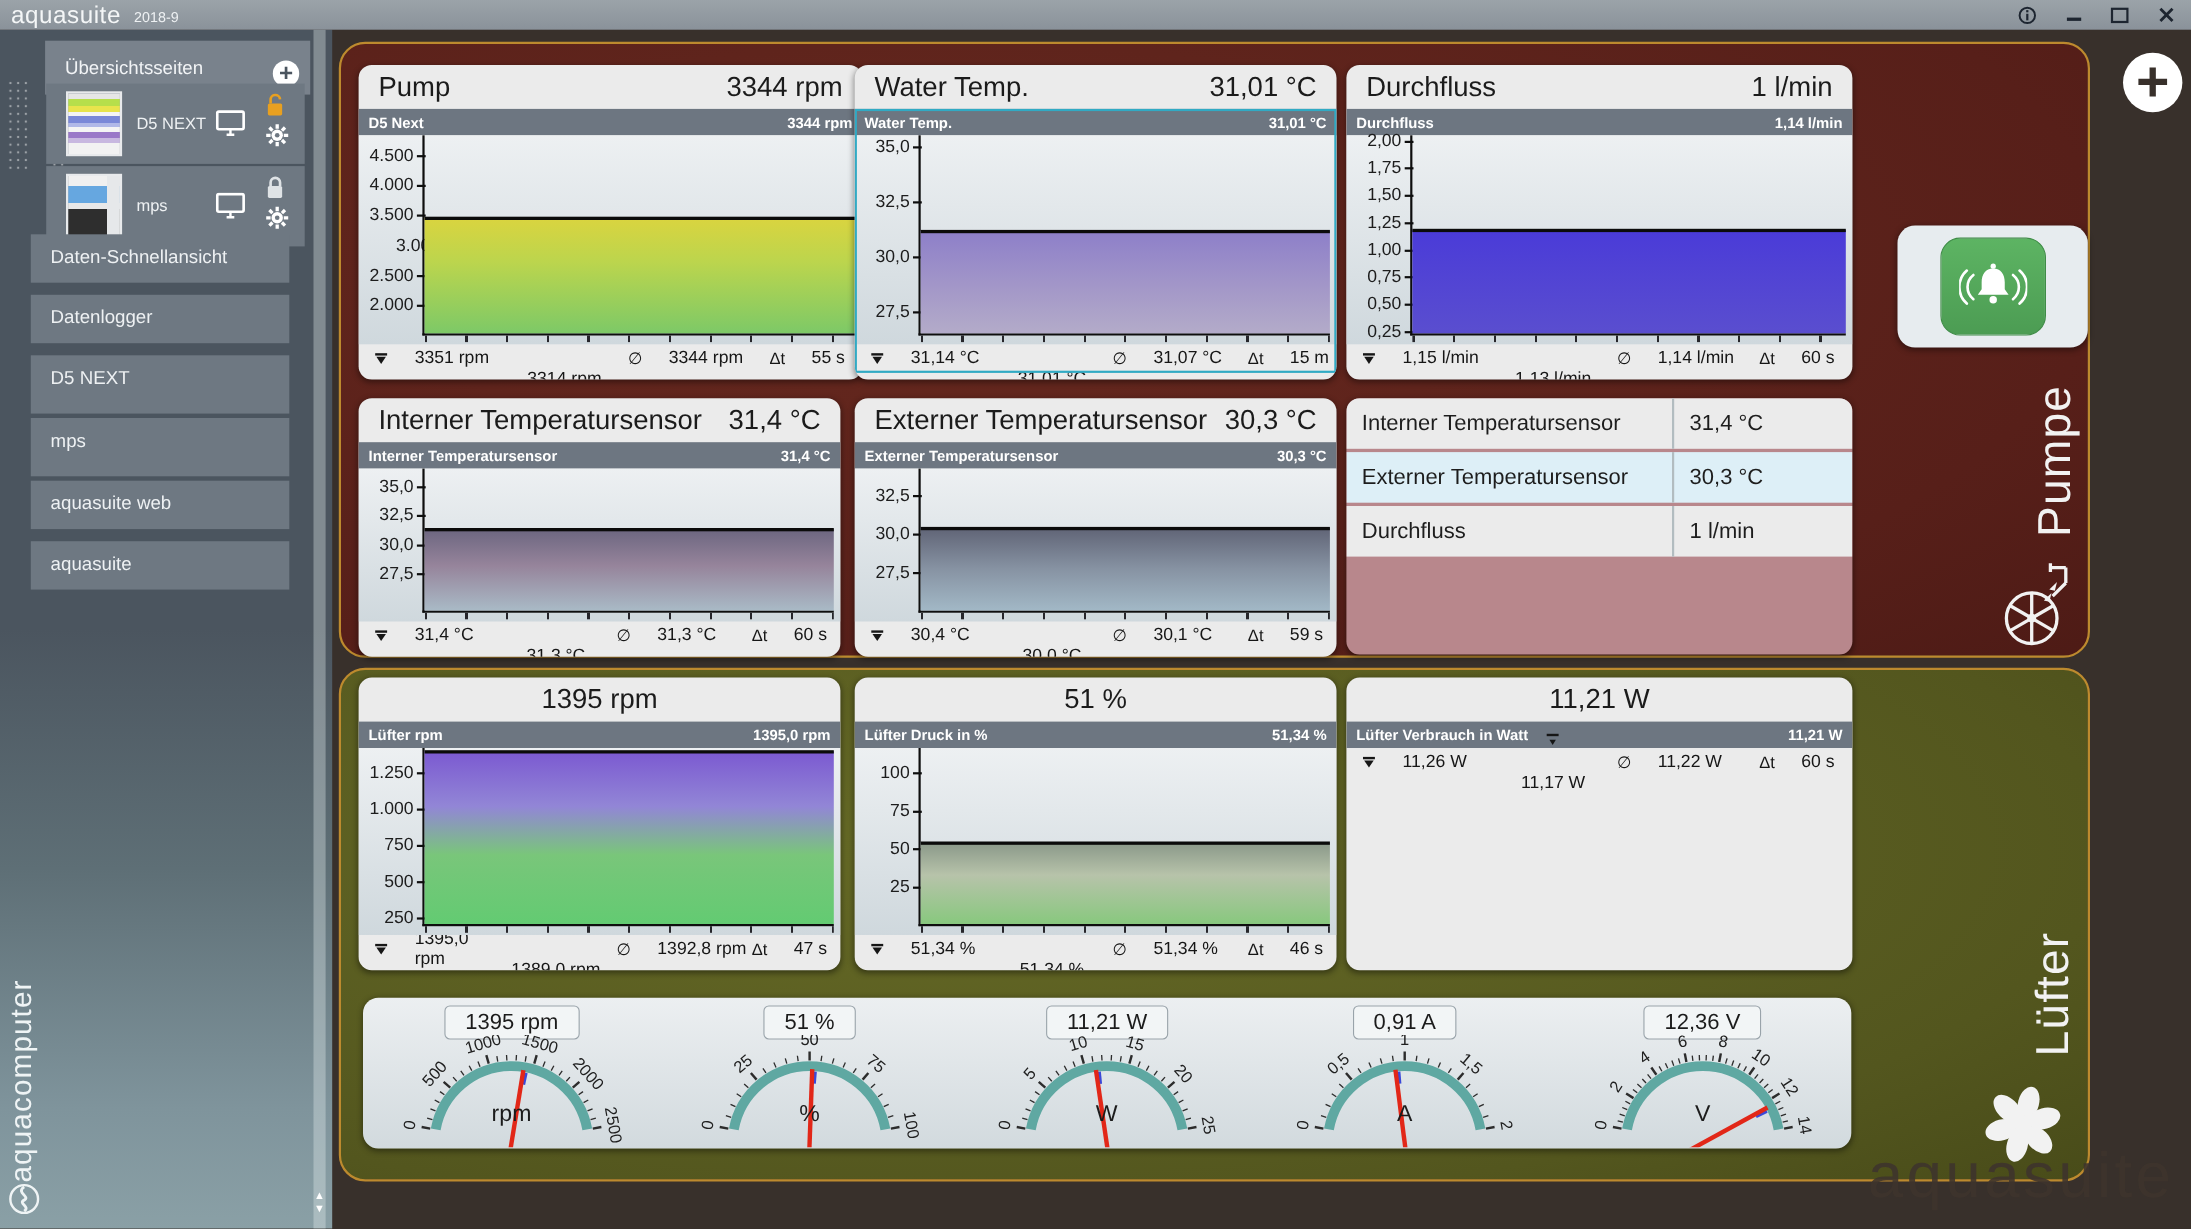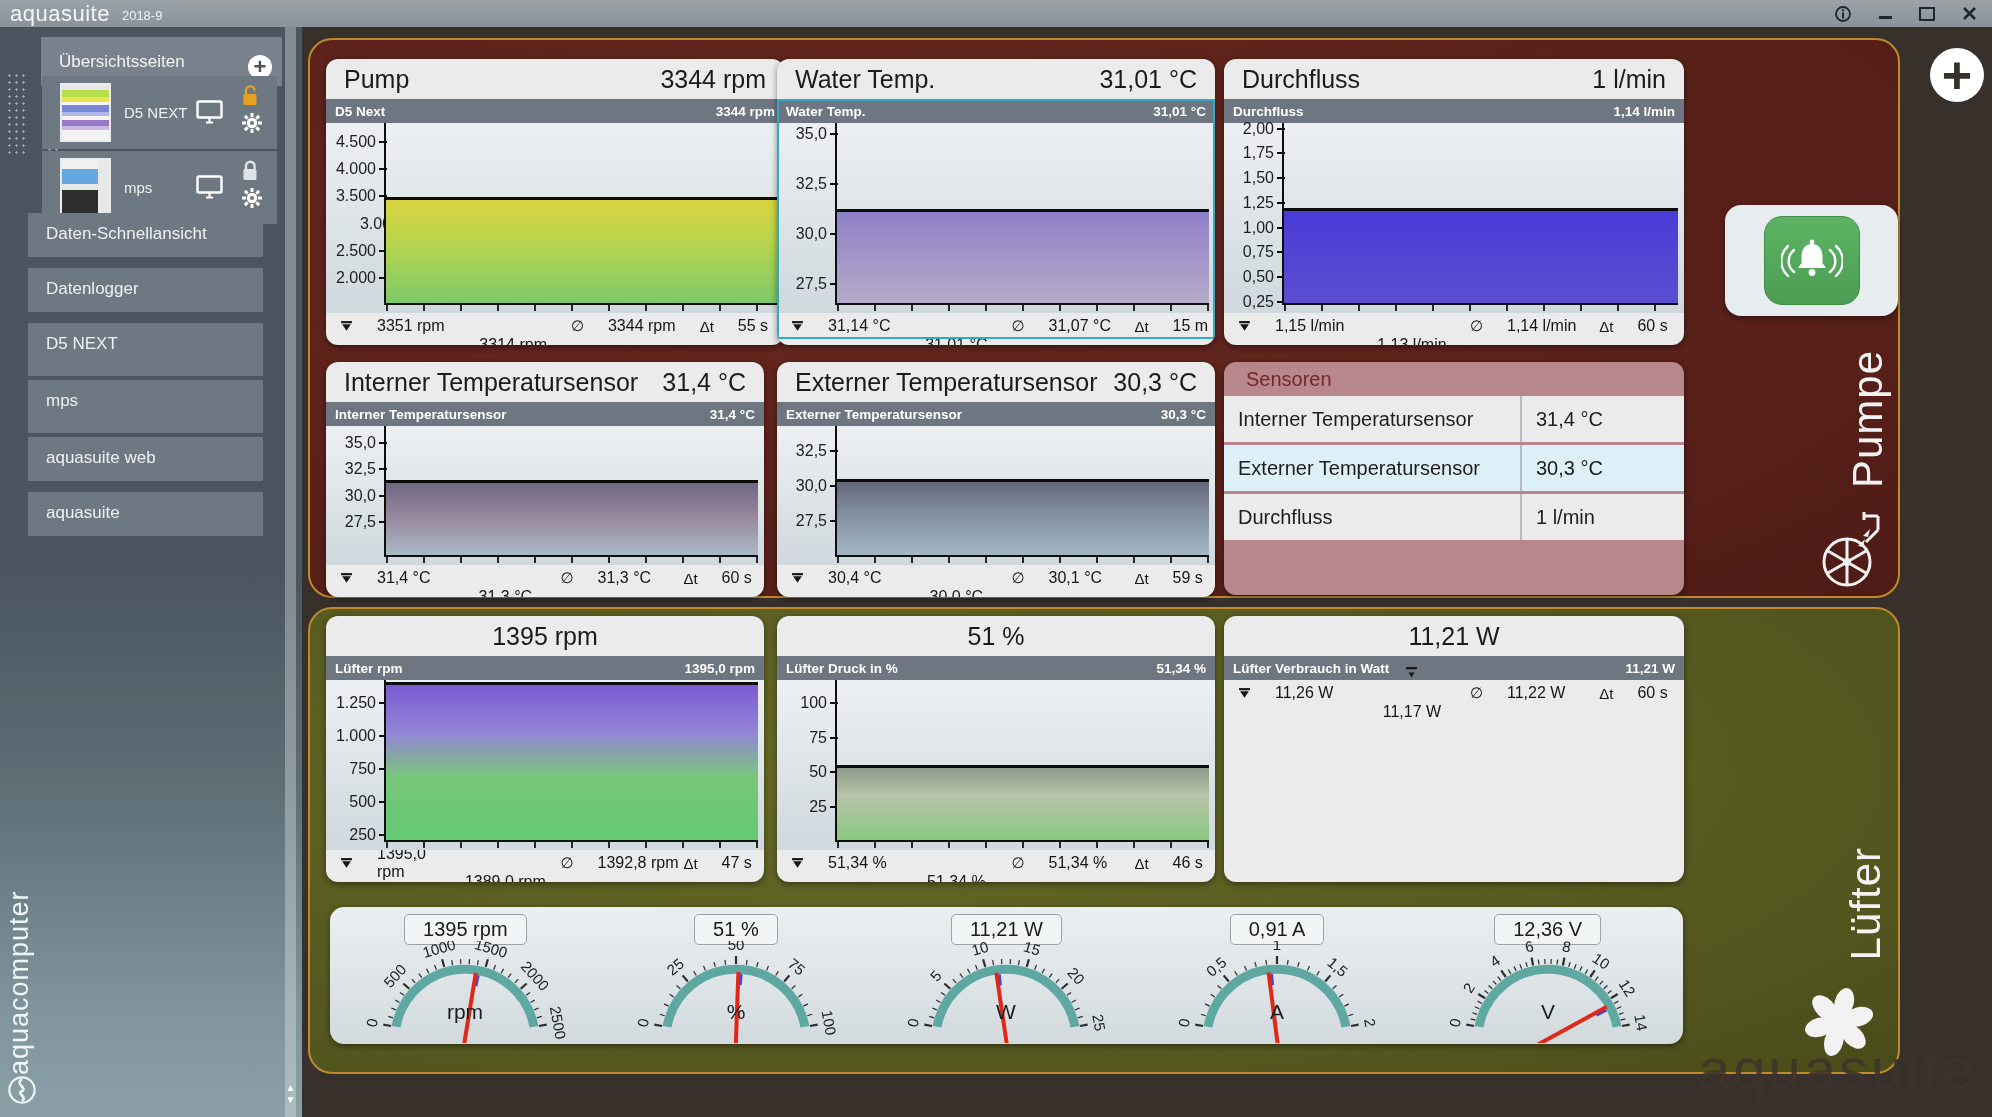--- a/index.html
+++ b/index.html
@@ -489,21 +489,20 @@
             </div>
             <div class="stat s-dt">
               <span class="sym">Δt</span>
               <span>59 s</span>
             </div>
           </div>
         </div>
       </div>
 
     <div class="sensor-card">
-      <div class="sensor-title">Sensoren</div>
       <div id="sensor-rows">
           <div class="sensor-row">
             <span class="sensor-name">Interner Temperatursensor</span>
             <div class="sensor-sep"></div>
             <span class="sensor-val">31,4 °C</span>
           </div>
           <div class="sensor-row hl">
             <span class="sensor-name">Externer Temperatursensor</span>
             <div class="sensor-sep"></div>
             <span class="sensor-val">30,3 °C</span>

